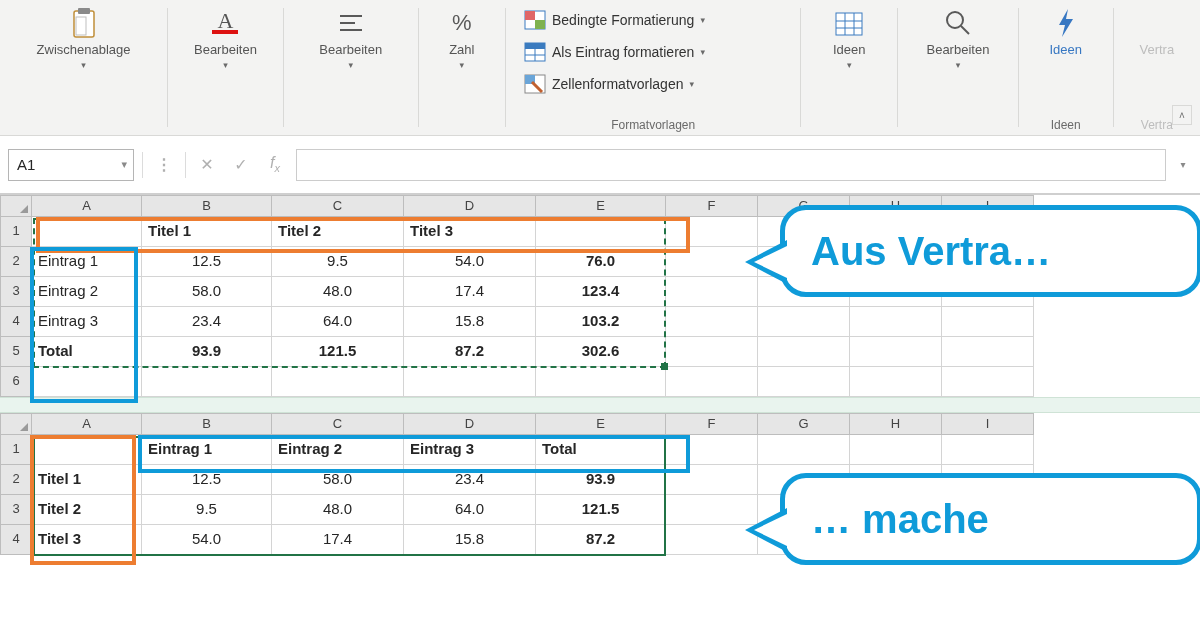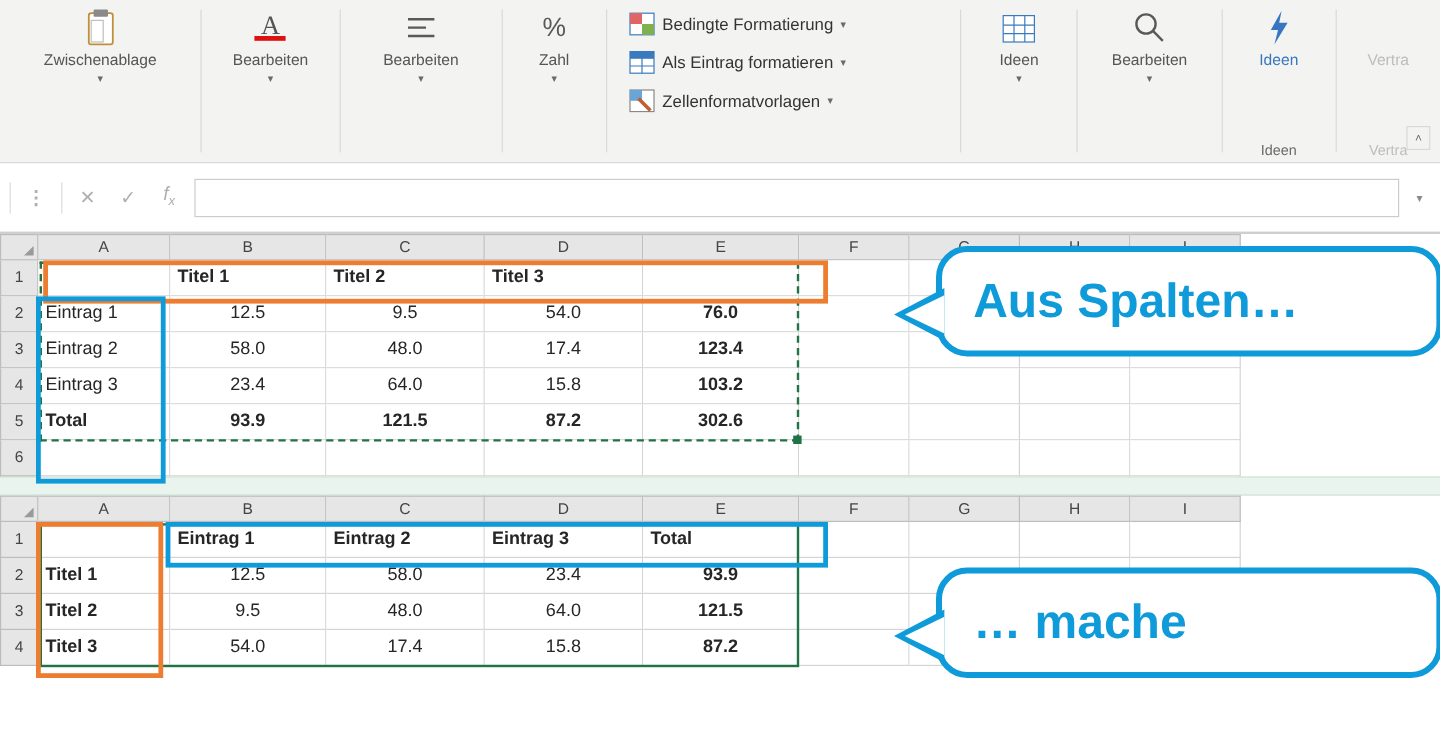--- a/index.html
+++ b/index.html
@@ -156,20 +156,21 @@
           <svg width="22" height="20">
               <rect x="1" y="1" width="20" height="18" fill="#fff" stroke="#888"></rect>
               <rect x="1" y="1" width="10" height="9" fill="#6aa5d8"></rect>
               <path d="M8 8 L18 18" stroke="#c06030" stroke-width="3"></path>
             </svg>
         </span>
         <span>Zellenformatvorlagen</span>
         <span class="chev">▾</span>
       </div>
     </div>
+    <span class="cap">Formatvorlagen</span>
   </div>
   <div class="rsep"></div>
 
   <div class="rgroup" style="width:80px">
     <div class="big">
       <span class="ico">
         <svg width="30" height="28">
             <rect x="2" y="4" width="26" height="22" fill="#fff" stroke="#3a7bbf"></rect>
             <line x1="2" y1="12" x2="28" y2="12" stroke="#3a7bbf"></line>
             <line x1="2" y1="19" x2="28" y2="19" stroke="#3a7bbf"></line>
@@ -217,20 +218,23 @@
       <span class="ico">&nbsp;</span>
       <span class="label">Vertra</span>
     </div>
     <span class="cap" style="color:#bdbdbd">Vertra</span>
   </div>
 
   <div class="caret-box">˄</div>
 </div>
 
 <div class="fbar">
+  <div class="namebox">
+      <span>A1</span>
+    </div>
   <div class="sep"></div>
   <div class="btn" style="font-weight:bold">⋮</div>
   <div class="sep"></div>
   <div class="btn">✕</div>
   <div class="btn">✓</div>
   <div class="btn fx">f<span style="font-size:11px;vertical-align:sub">x</span></div>
   <div class="finput"></div>
   <div class="drop">▾</div>
 </div>
 
@@ -395,21 +399,21 @@
           <div class="cell wH"></div>
           <div class="cell wI"></div>
         </div>
       </div>
     <div class="selsolid" style="left:33px;top:23px;width:633px;height:120px"></div>
     <div class="anno-box" style="border-color:var(--blue);left:138px;top:22px;width:552px;height:38px"></div>
     <div class="anno-box" style="border-color:var(--orange);left:30px;top:22px;width:106px;height:130px"></div>
   </div>
 
   <div class="callout" style="left:780px;top:10px;width:360px">
-    <span>Aus Spalten…</span>
+    <span>Aus Vertra…</span>
     <div class="tail tail1"></div>
   </div>
   <div class="callout" style="left:780px;top:278px;width:360px">
     <span>… mache</span>
     <div class="tail tail1"></div>
   </div>
 
 </div>
 
 </body></html>

